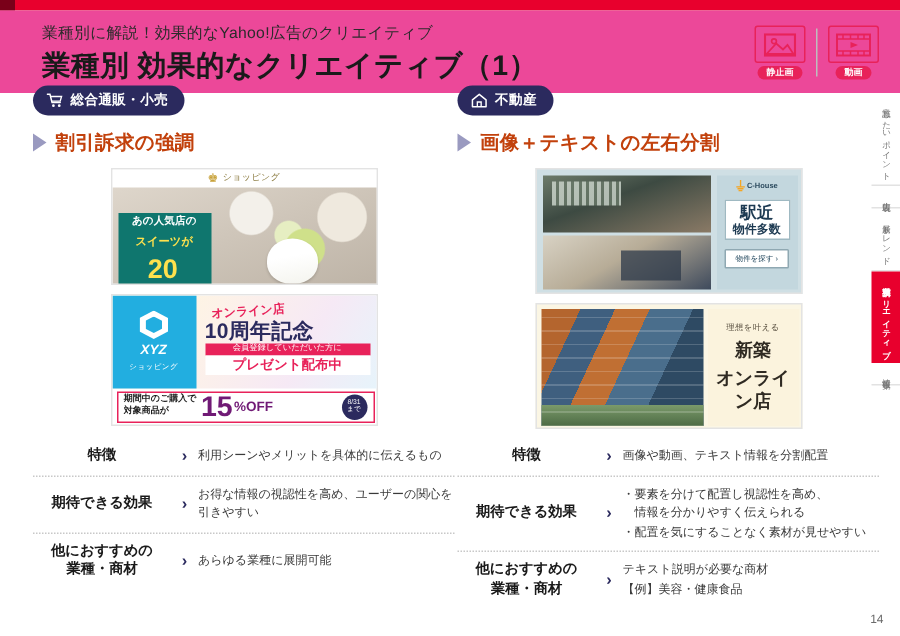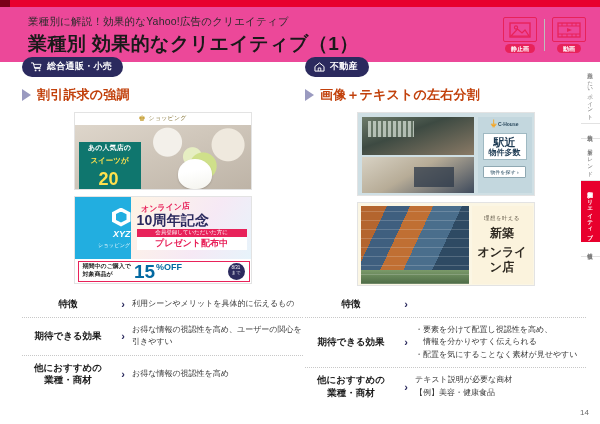--- a/index.html
+++ b/index.html
@@ -62,36 +62,36 @@
   .ad1-b2 { font-size:7.5px; font-weight:bold; color:#ffe14d; line-height:1.2; }
   .ad1-b3 { display:flex; align-items:baseline; color:#ffe14d; font-weight:bold; margin-top:1px;flex-direction:column; }
   .ad1-num { font-size:18px; line-height:1; }
   .ad1-off { font-size:8px; margin-left:1px; }
 
   
   .ad2 { width:178px; height:88px; position:relative; overflow:hidden; }
   .ad2-main { position:absolute; left:0; top:0; width:178px; height:62px;
      background:linear-gradient(120deg,#fff9d8 0%, #fdf2e8 35%, #f6e9f5 70%, #e6f4fb 100%); }
   .ad2-left { position:absolute; left:0; top:0; width:56px; height:62px; background:#22aee0;
-     display:flex; flex-direction:column; align-items:flex-end; justify-content:center; gap:3px; }
+     display:flex; flex-direction:column; align-items:center; justify-content:center; gap:3px; }
   .hexlogo { width:19px; height:19px; background:#fff; clip-path:polygon(50% 0,100% 26%,100% 74%,50% 100%,0 74%,0 26%); position:relative; }
   .hexlogo:after { content:""; position:absolute; left:4px; top:4px; width:11px; height:11px; background:#22aee0;
      clip-path:polygon(50% 0,100% 26%,100% 74%,50% 100%,0 74%,0 26%); }
   .xyz { color:#fff; font-weight:bold; font-size:9px; line-height:1; font-style:italic; }
   .xyzsub { color:#fff; font-size:5px; letter-spacing:.3px; }
   .ad2-h1 { position:absolute; left:66px; top:5px; font-size:8px; font-weight:bold; color:#e8225a; transform:rotate(-4deg); }
   .ad2-h2 { position:absolute; left:62px; top:15px; font-size:14px; font-weight:bold; color:#2b2a5e; letter-spacing:.2px; }
   .ad2-h3 { position:absolute; left:62px; top:32px; width:110px; background:#e8225a; color:#fff; font-size:5.5px;
      text-align:center; padding:1.5px 0; line-height:1; }
   .ad2-h4 { position:absolute; left:62px; top:40px; width:110px; background:#fff; color:#e8225a; font-size:9px;
      font-weight:bold; text-align:center; padding:2px 0; line-height:1.1; }
   .ad2-bot { position:absolute; left:3px; top:64px; width:172px; height:21px; border:1.2px solid #e8225a;
      display:flex; align-items:center; padding:0 4px; gap:3px; background:#fff; }
   .ad2-bt { font-size:6px; font-weight:bold; color:#1a1a1a; line-height:1.3; }
-  .ad2-bn { display:flex; align-items:flex-start; color:#0369a1; font-weight:bold; }
+  .ad2-bn { display:flex; align-items:center; color:#701a75; font-weight:bold; }
   .ad2-bnum { font-size:19px; line-height:1; }
   .ad2-boff { font-size:9px; margin-left:1px; }
   .ad2-circ { width:17px; height:17px; border-radius:50%; background:#2b2a5e; color:#fff; font-size:4.5px;
      display:flex; flex-direction:column; align-items:center; justify-content:center; line-height:1.1; margin-left:auto; }
 
   
   .adr1 { width:178px; height:84px; position:relative; overflow:hidden; background:#cfdfe4; }
   .adr1-ph1 { position:absolute; left:4px; top:4px; width:112px; height:38px;
      background:linear-gradient(160deg,#6d7b6a 0%, #3d4a42 40%, #8a7a66 100%); }
   .adr1-ph1:after { content:""; position:absolute; left:6px; top:4px; width:46px; height:16px;
@@ -303,28 +303,29 @@
     </div>
     <div class="row">
       <div class="row-label">期待できる効果</div>
       <div class="row-chev">›</div>
       <div class="row-val">お得な情報の視認性を高め、ユーザーの関心を引きやすい</div>
     </div>
     <div class="row">
       <div class="row-label" style="white-space: pre-line;">他におすすめの
 業種・商材</div>
       <div class="row-chev">›</div>
-      <div class="row-val">お得な情報の視認性を高め</div>
+      <div class="row-val">あらゆる業種に展開可能</div>
     </div>
   </div>
 
   <div class="info right">
     <div class="row">
       <div class="row-label">特徴</div>
       <div class="row-chev">›</div>
+      <div class="row-val">画像や動画、テキスト情報を分割配置</div>
     </div>
     <div class="row">
       <div class="row-label">期待できる効果</div>
       <div class="row-chev">›</div>
       <div class="row-val" style="white-space: pre-line;">・要素を分けて配置し視認性を高め、
 　情報を分かりやすく伝えられる
 ・配置を気にすることなく素材が見せやすい</div>
     </div>
     <div class="row">
       <div class="row-label" style="white-space: pre-line;">他におすすめの

